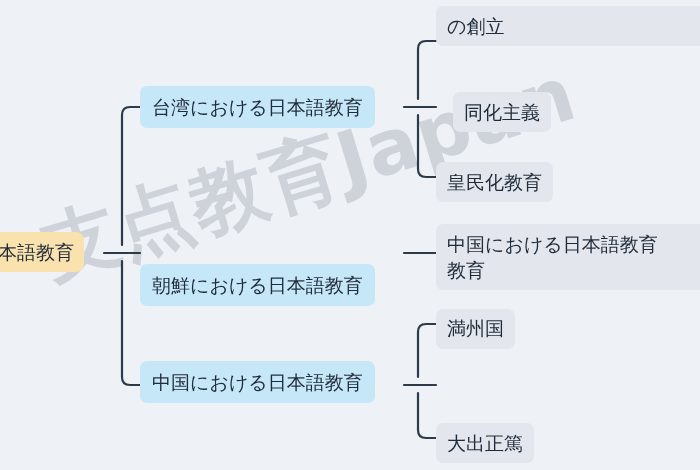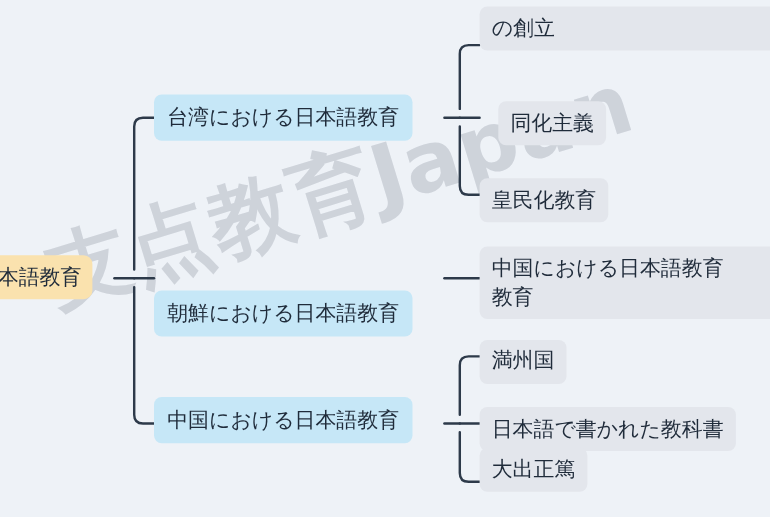--- a/index.html
+++ b/index.html
@@ -155,21 +155,18 @@
   </div>
 
   <div class="node node-branch" style="left:140px; top:361px;">
     <span>中国における日本語教育</span>
   </div>
 
   <div class="node node-leaf" style="left:436px; top:309px;font-family:Liberation Serif, serif;">
     <span>満州国</span>
   </div>
 
-  <div class="node node-leaf" style="left:436px; top:370px;">
-    <span>日本語で書かれた教科書</span>
-  </div>
 
-  <div class="node node-leaf" style="left:436px; top:407px;">
+  <div class="node node-leaf" style="left:436px; top:423px;">
     <span>大出正篤</span>
   </div>
 
 </div>
 
 </body></html>

